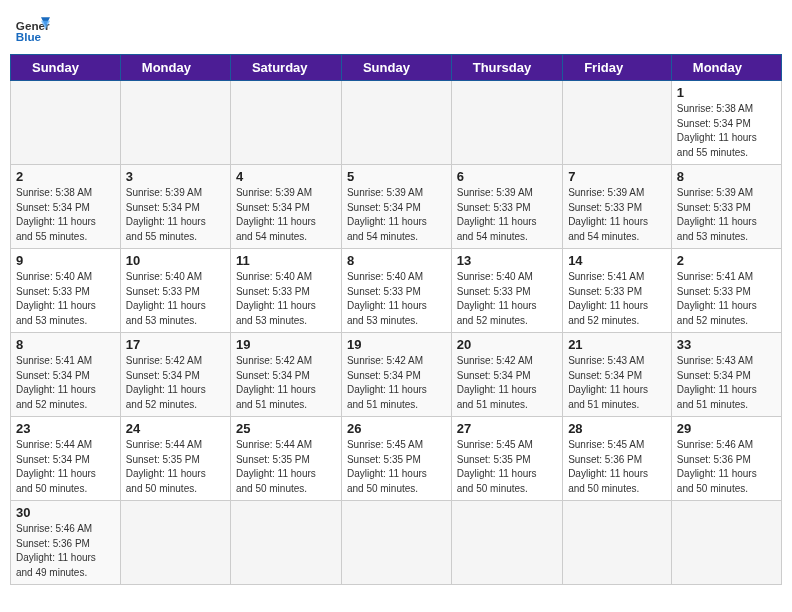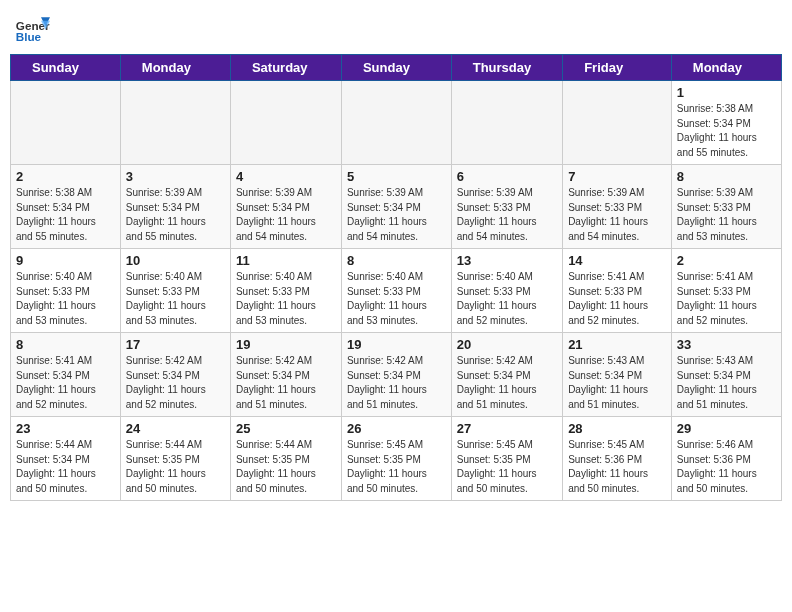--- a/index.html
+++ b/index.html
@@ -321,14 +321,29 @@
 and 50 minutes.</div>
         </td>
         <td>
           <span class="day-number">29</span>
           <div class="day-info" style="white-space: pre-line;">Sunrise: 5:46 AM
 Sunset: 5:36 PM
 Daylight: 11 hours
 and 50 minutes.</div>
         </td>
       </tr>
+      <tr class="row-even">
+        <td>
+          <span class="day-number">30</span>
+          <div class="day-info" style="white-space: pre-line;">Sunrise: 5:46 AM
+Sunset: 5:36 PM
+Daylight: 11 hours
+and 49 minutes.</div>
+        </td>
+        <td class="empty"></td>
+        <td class="empty"></td>
+        <td class="empty"></td>
+        <td class="empty"></td>
+        <td class="empty"></td>
+        <td class="empty"></td>
+      </tr>
     </tbody>
 </table>
 
 </body></html>

